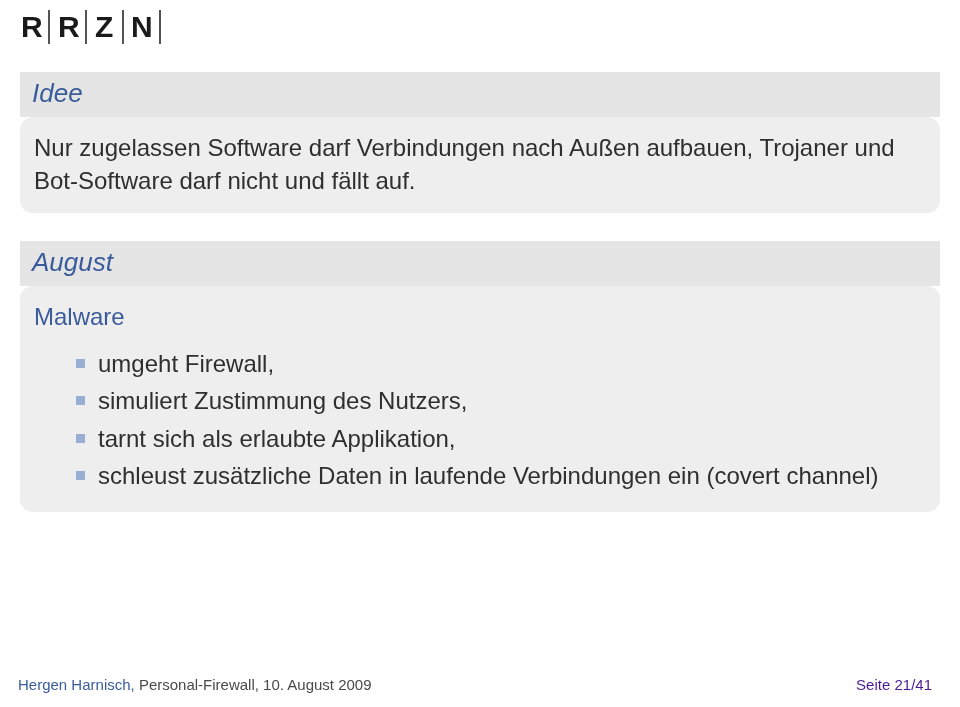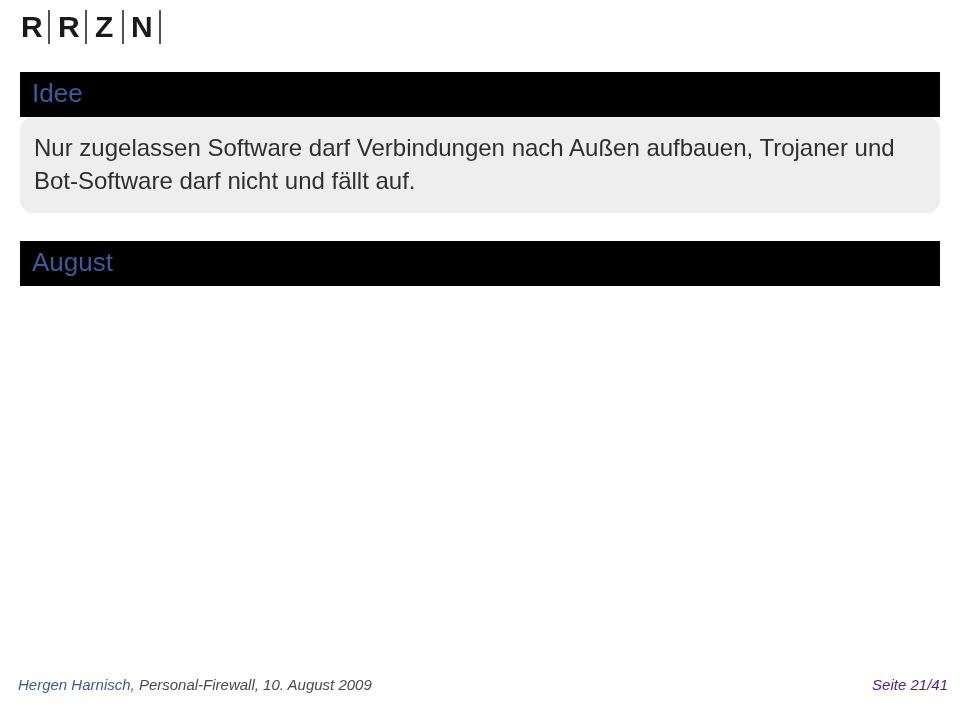--- a/index.html
+++ b/index.html
@@ -45,25 +45,26 @@
     padding-top: 2px;
   }
   .logo svg { display: block; }
 
   .content {
     margin-top: 28px;
     padding: 0 2px;
   }
 
   .block-head {
-    background: #000000;
+    background: #e5e5e5;
     color: #3b5c9b;
     font-size: 26px;
     padding: 6px 20px 8px 12px;
     font-weight: 400;
+    font-style: italic;
   }
   .block-body {
     background: #eeeeee;
     color: #2f2f2f;
     font-size: 24px;
     padding: 14px 14px 16px 14px;
     line-height: 1.38;
     font-weight: 400;
     border-radius: 13px;
   }
@@ -93,27 +94,26 @@
     left: 0;
     top: 12px;
     width: 9px;
     height: 9px;
     background: #99aed3;
   }
 
   .footer {
     position: absolute;
     left: 18px;
-    right: 12px;
+    right: 28px;
     bottom: 14px;
     display: flex;
     justify-content: space-between;
     align-items: baseline;
     font-size: 15px;
-    font-style: italic;
   }
   .footer .author {
     color: #3b5c9b;
   }
   .footer .rest {
     color: #4a4a4a;
   }
   .footer .pagenum {
     color: #4c1d95;
   }
@@ -143,20 +143,29 @@
   </div>
 
   <div class="content">
 
     <div class="block-head">Idee</div>
     <div class="block-body">Nur zugelassen Software darf Verbindungen nach Außen aufbauen, Trojaner und Bot-Software darf nicht und fällt auf.</div>
 
     <div class="gap"></div>
 
     <div class="block-head">August</div>
+    <div class="block-body">
+      <div class="sub-lead">Malware</div>
+      <ul class="bullets">
+        <li>umgeht Firewall,</li>
+        <li>simuliert Zustimmung des Nutzers,</li>
+        <li>tarnt sich als erlaubte Applikation,</li>
+        <li>schleust zusätzliche Daten in laufende Verbindungen ein (covert channel)</li>
+      </ul>
+    </div>
 
   </div>
 
   <div class="footer">
     <div>
       <span class="author">Hergen Harnisch, </span><span class="rest">Personal-Firewall, 10. August 2009</span>
     </div>
     <div class="pagenum">Seite 21/41</div>
   </div>
 

